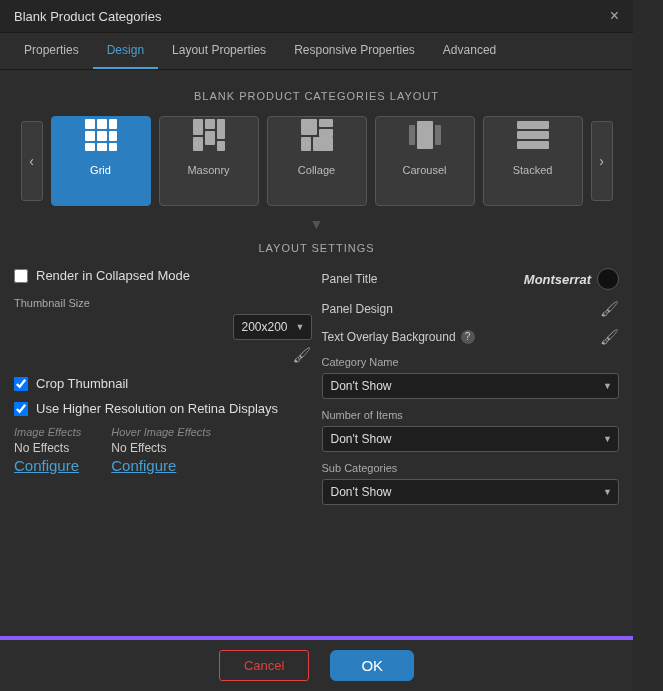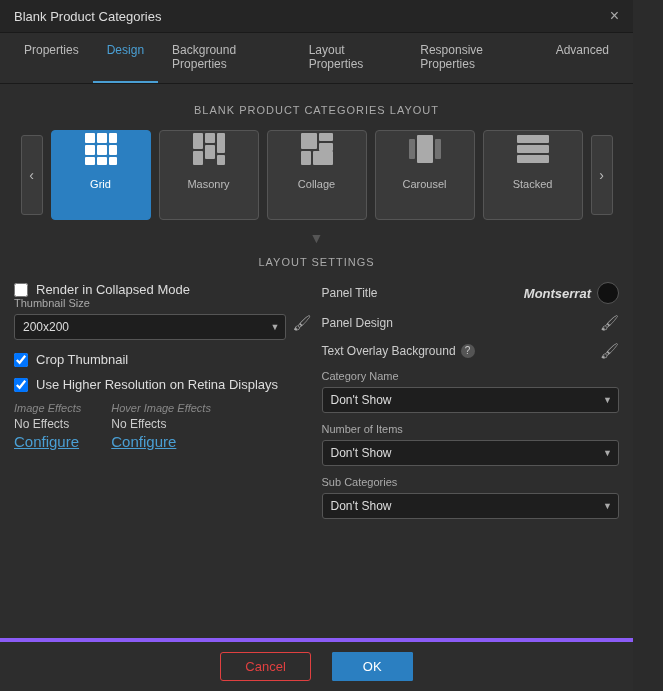--- a/index.html
+++ b/index.html
@@ -152,38 +152,40 @@
     }
 
     .right-col {
       flex: 1;
     }
 
     .render-mode {
       display: flex;
       align-items: center;
       gap: 8px;
+      margin-bottom: 14px;
     }
 
     input[type="checkbox"] {
       width: 14px;
       height: 14px;
       cursor: pointer;
     }
 
     .field-label {
       font-size: 11px;
       color: #aaa;
       margin-bottom: 5px;
     }
 
     .select-row {
       display: flex;
-      align-items: flex-start;
+      align-items: flex-end;
       gap: 6px;
+      flex-direction: column;
     }
 
     select {
       background: #1e1e1e;
       border: 1px solid #555;
       color: #ddd;
       padding: 5px 8px;
       font-size: 12px;
       border-radius: 3px;
       cursor: pointer;
@@ -326,39 +328,38 @@
       font-size: 13px;
       border-radius: 3px;
       cursor: pointer;
     }
 
     .btn-ok {
       background: #2b7fc1;
       border: 1px solid #2b7fc1;
       color: #fff;
       padding: 6px 30px;
-      font-size: 13px;
-      border-radius: 1px;
+      font-size: 15px;
+      border-radius: 6px;
       cursor: pointer;
     }
   </style>
 </head>
 <body>
 
 <div class="dialog">
 
   <div class="title-bar">
     <span class="title-bar-text">Blank Product Categories</span>
     <button class="close-btn">×</button>
   </div>
 
   <div class="tabs">
     <div class="tab">Properties</div>
     <div class="tab active">Design</div>
-    <div class="tab">Background Properties</div>
     <div class="tab">Layout Properties</div>
     <div class="tab">Responsive Properties</div>
     <div class="tab">Advanced</div>
   </div>
 
   <div class="content">
 
     <div class="section-title">BLANK PRODUCT CATEGORIES LAYOUT</div>
 
     <div class="layout-row">

